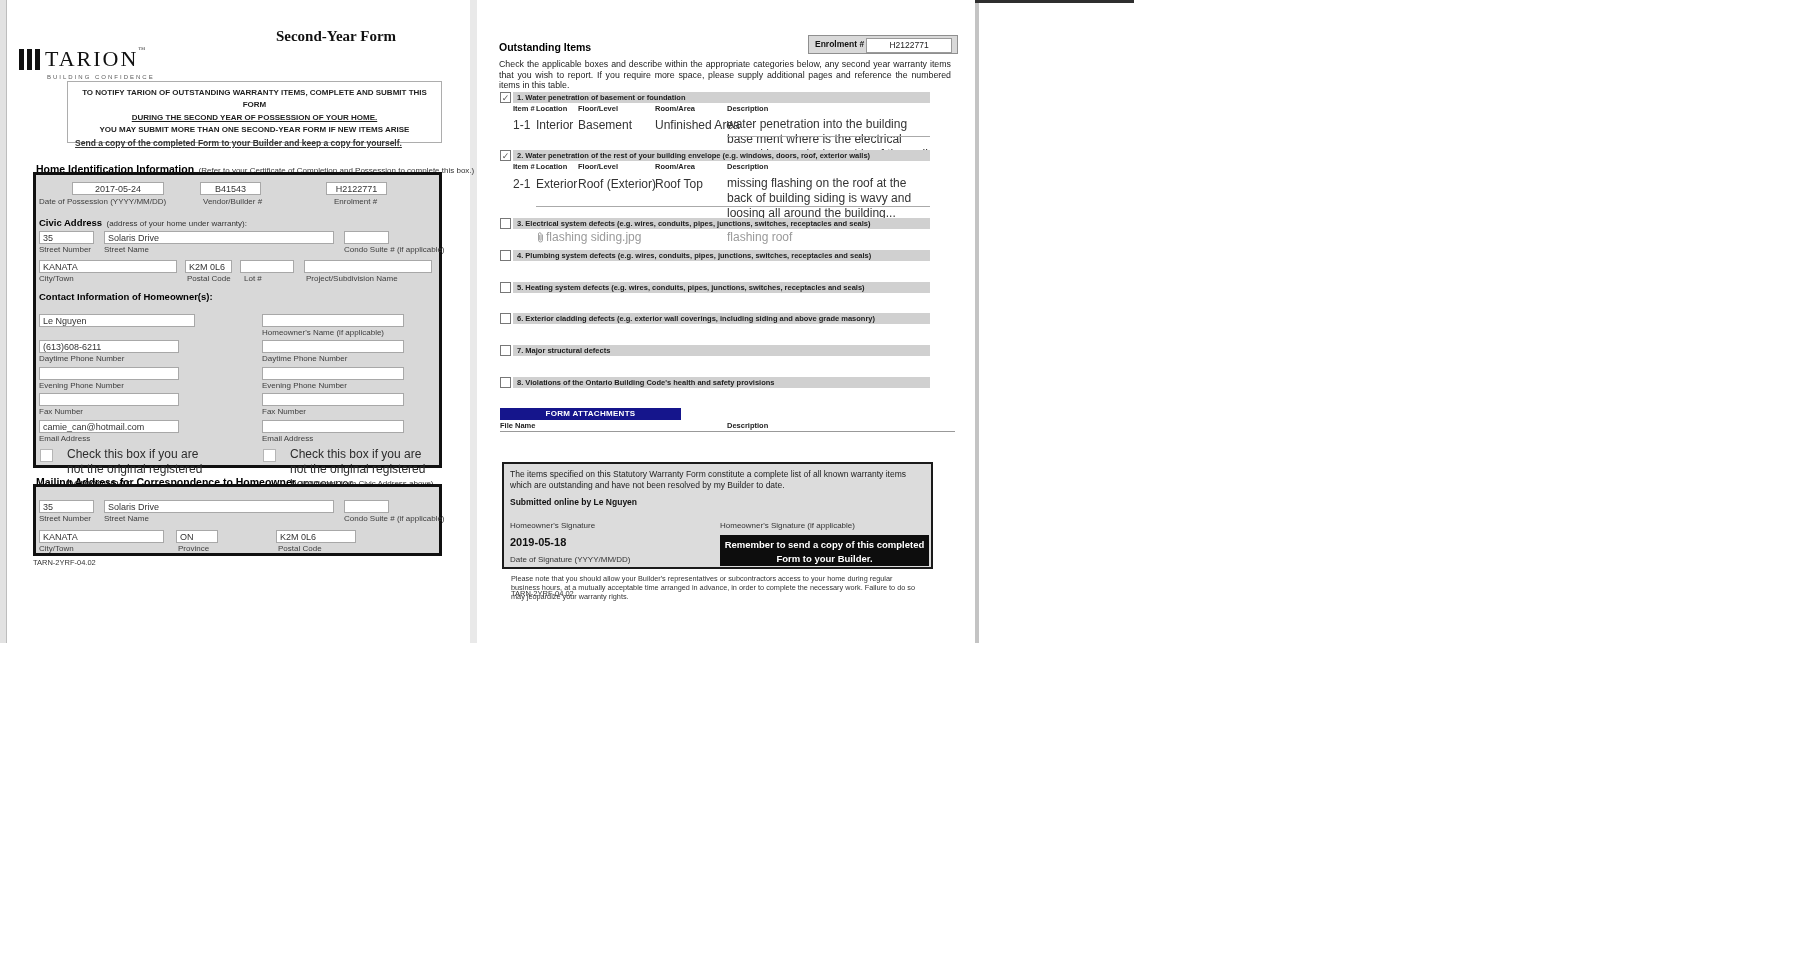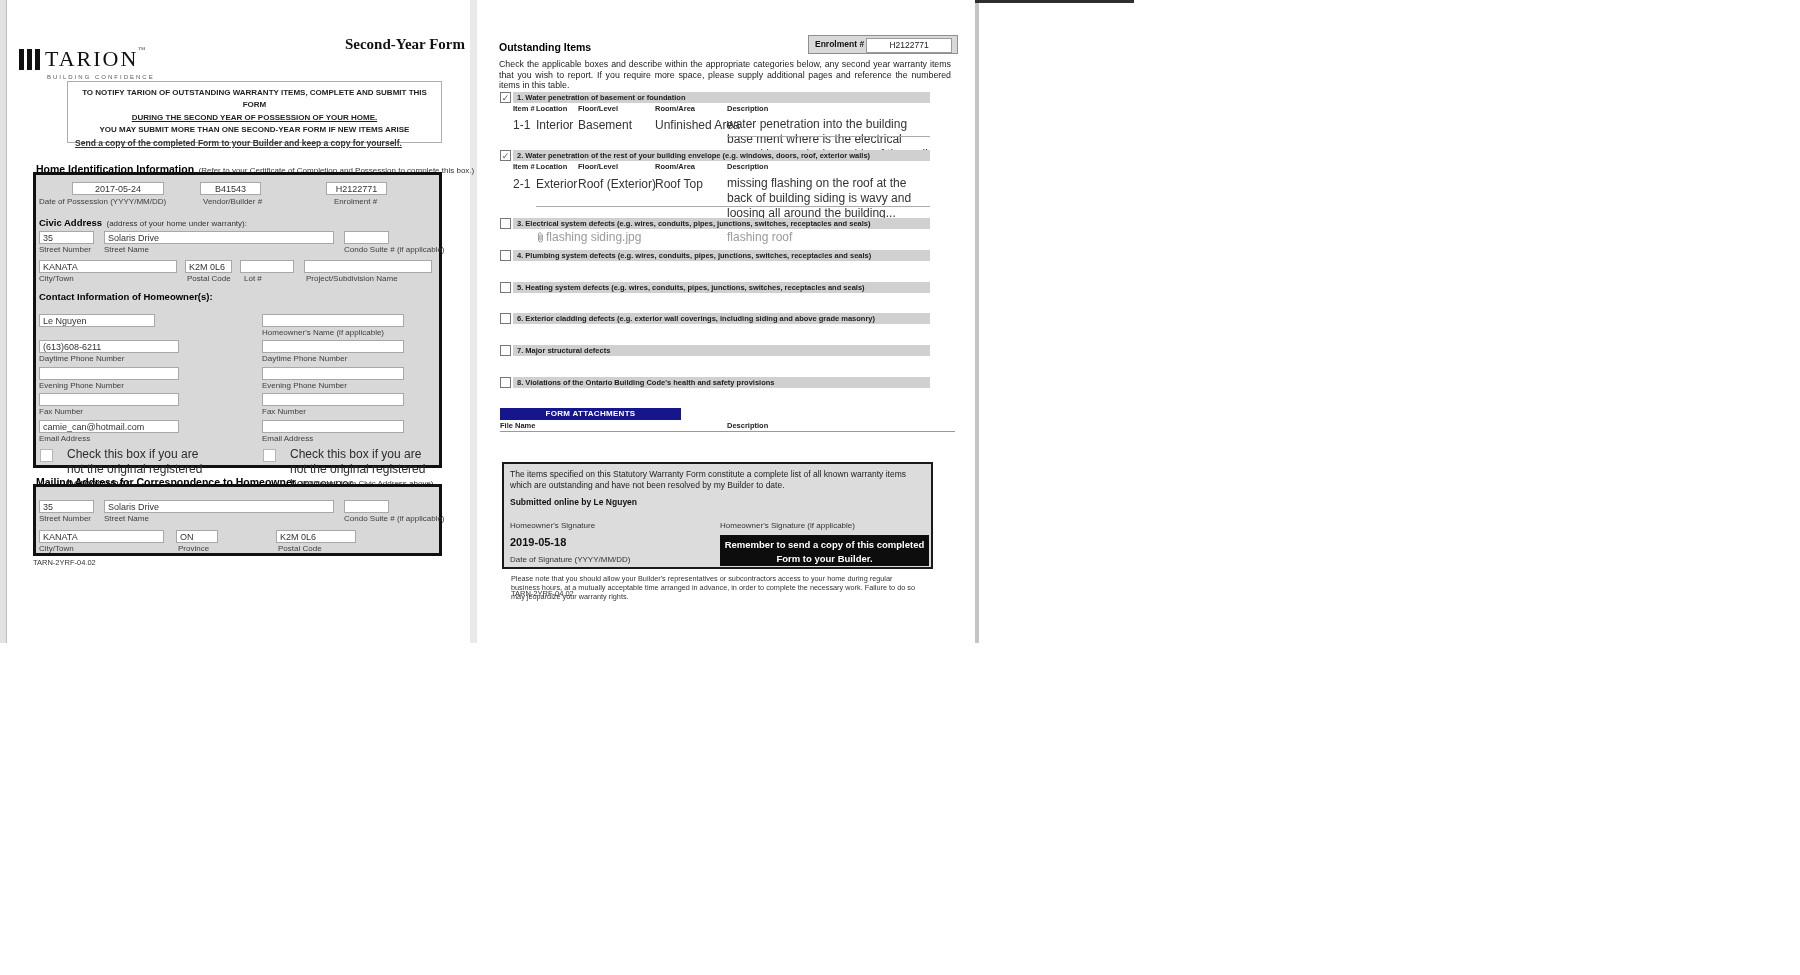--- a/index.html
+++ b/index.html
@@ -12,21 +12,21 @@
   .edge-right{left:975px;top:0;width:4px;height:643px;background:#c4c4c4;}
   .top-line{left:488px;top:0;width:646px;height:3px;background:#2e2e2e;}
   
   .page{background:#ffffff;}
   #page-left{left:7px;top:0;width:463px;height:643px;}
   #page-right{left:477px;top:0;width:498px;height:643px;}
   
   .banner{left:59px;top:10px;width:399px;height:33px;line-height:33px;text-align:right;padding-right:14px;
           box-sizing:border-box;color:#fff;font-family:"Liberation Serif",serif;font-weight:bold;
           font-size:17px;letter-spacing:.6px;}
-  .subtitle{left:200px;top:36px;width:258px;text-align:right;font-family:"Liberation Serif",serif;
+  .subtitle{left:200px;top:28px;width:258px;text-align:center;font-family:"Liberation Serif",serif;
             font-weight:bold;font-size:15px;color:#111;}
   .logo{left:12px;top:46px;display:flex;align-items:flex-start;gap:5px;}
   .lbars{display:flex;gap:3px;padding-top:3px;}
   .lbar{width:5px;height:21px;background:#111;}
   .logo-word{font-family:"Liberation Serif",serif;font-size:22px;letter-spacing:2px;color:#111;}
   .logo-tm{font-size:7px;vertical-align:top;color:#333;}
   .tagline{left:40px;top:74px;font-size:6px;letter-spacing:2px;color:#5a5a5a;}
   .notice{left:60px;top:81px;width:375px;border:1px solid #adadad;box-sizing:border-box;
           padding:5px 6px;text-align:center;font-size:8px;font-weight:bold;color:#1f1f1f;line-height:1.55;}
   .u{text-decoration:underline;}
@@ -131,21 +131,21 @@
       <div class="fld" style="left:149px;top:85px;width:47px">K2M 0L6</div>
       <div class="fld" style="left:204px;top:85px;width:54px"></div>
       <div class="fld" style="left:268px;top:85px;width:128px"></div>
       <div class="lbl" style="left:3px;top:99px">City/Town</div>
       <div class="lbl" style="left:151px;top:99px">Postal Code</div>
       <div class="lbl" style="left:208px;top:99px">Lot #</div>
       <div class="lbl" style="left:270px;top:99px">Project/Subdivision Name</div>
 
       <div class="abs h2" style="left:3px;top:116px">Contact Information of Homeowner(s):</div>
 
-      <div class="fld" style="left:3px;top:139px;width:116px">Le  Nguyen</div>
+      <div class="fld" style="left:3px;top:139px;width:156px">Le  Nguyen</div>
       <div class="lbl" style="left:3px;top:170px">Homeowner's Name</div>
       <div class="fld" style="left:3px;top:165px;width:140px">(613)608-6211</div>
       <div class="lbl" style="left:3px;top:179px">Daytime Phone Number</div>
       <div class="fld" style="left:3px;top:192px;width:140px"></div>
       <div class="lbl" style="left:3px;top:206px">Evening Phone Number</div>
       <div class="fld" style="left:3px;top:218px;width:140px"></div>
       <div class="lbl" style="left:3px;top:232px">Fax Number</div>
       <div class="fld" style="left:3px;top:245px;width:140px">camie_can@hotmail.com</div>
       <div class="lbl" style="left:3px;top:259px">Email Address</div>
       <div class="ckbx" style="left:4px;top:274px"></div>

